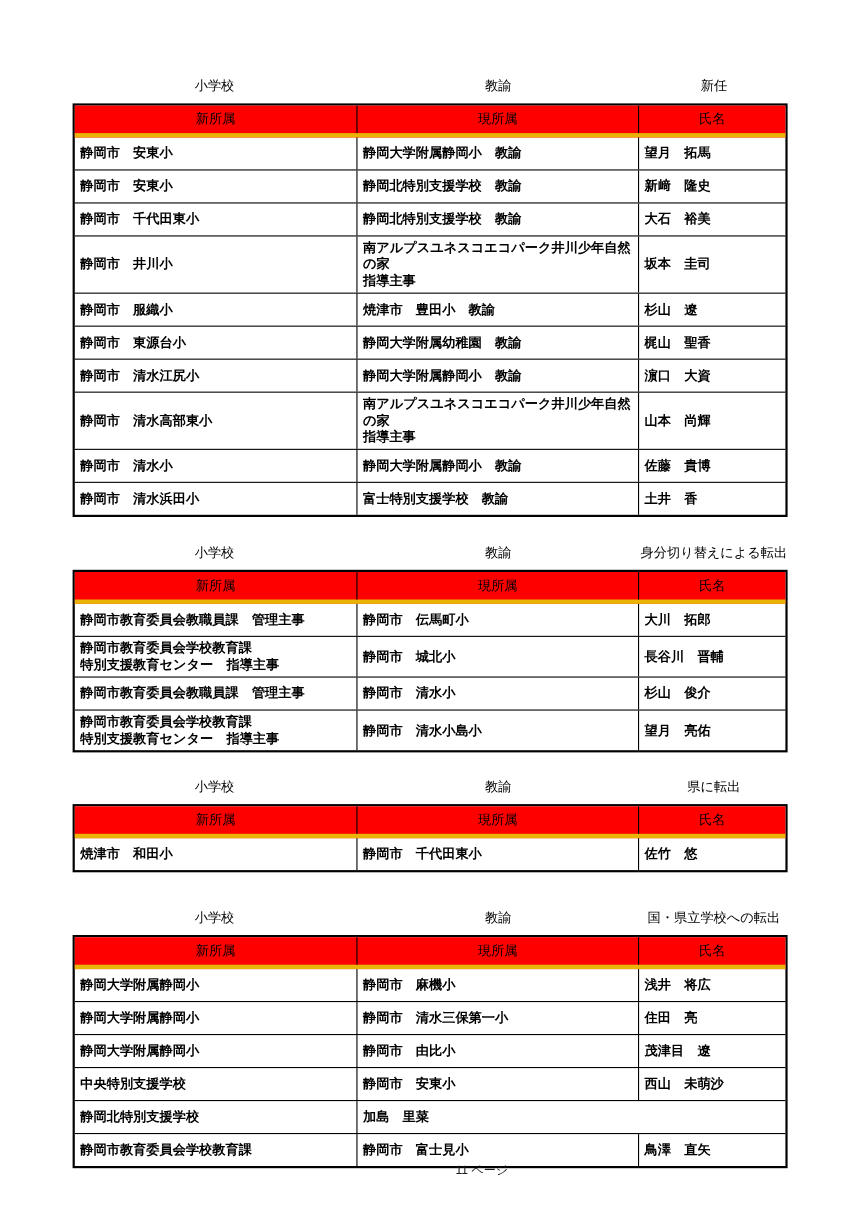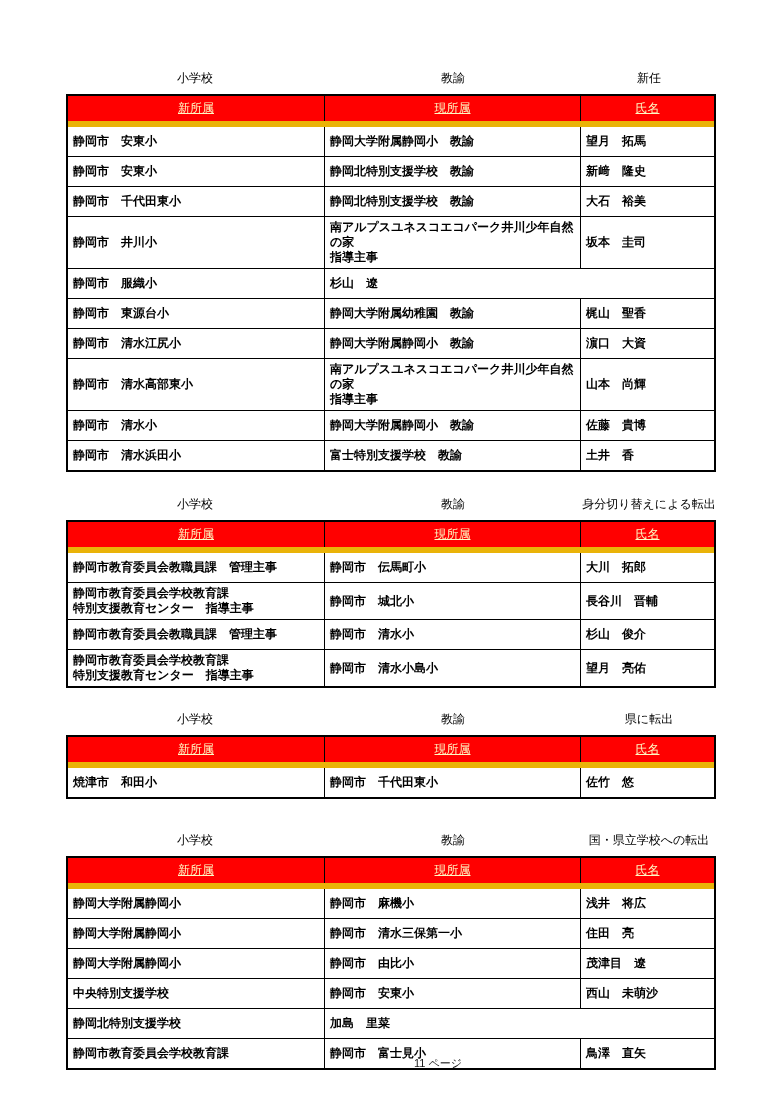--- a/index.html
+++ b/index.html
@@ -46,23 +46,22 @@
     box-sizing: border-box;
     border: 2px solid #000000;
     background: #ffffff;
   }
   .thead, .trow {
     display: grid;
     grid-template-columns: 256px 256px 1fr;
   }
   .thead {
     background: #ff0000;
-    color: #fef9c3;
-    border-bottom: 6px solid #eab308;
-    text-decoration: underline;
+    color: #000000;
+    border-bottom: 4px solid #eab308;
   }
   .hcell {
     font-size: 12px;
     height: 25px;
     display: flex;
     align-items: center;
     justify-content: center;
     box-sizing: border-box;
   }
   .hcell + .hcell { border-left: 1px solid #000000; }
@@ -127,20 +126,21 @@
               <div class="cell c2">大石　裕美</div>
             </div>
             <div class="trow">
               <div class="cell c0">静岡市　井川小</div>
               <div class="cell c1">南アルプスユネスコエコパーク井川少年自然の家
 指導主事</div>
               <div class="cell c2">坂本　圭司</div>
             </div>
             <div class="trow">
               <div class="cell c0">静岡市　服織小</div>
+              <div class="cell c1">焼津市　豊田小　教諭</div>
               <div class="cell c2">杉山　遼</div>
             </div>
             <div class="trow">
               <div class="cell c0">静岡市　東源台小</div>
               <div class="cell c1">静岡大学附属幼稚園　教諭</div>
               <div class="cell c2">梶山　聖香</div>
             </div>
             <div class="trow">
               <div class="cell c0">静岡市　清水江尻小</div>
               <div class="cell c1">静岡大学附属静岡小　教諭</div>

